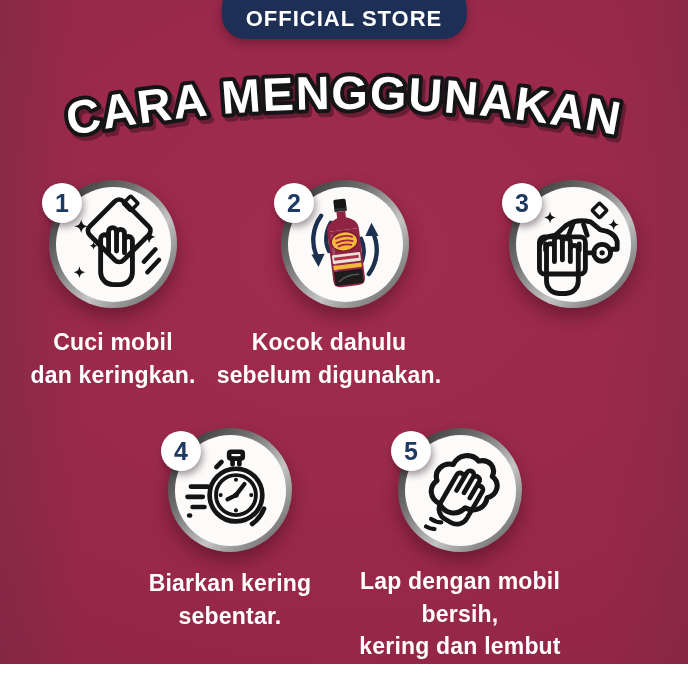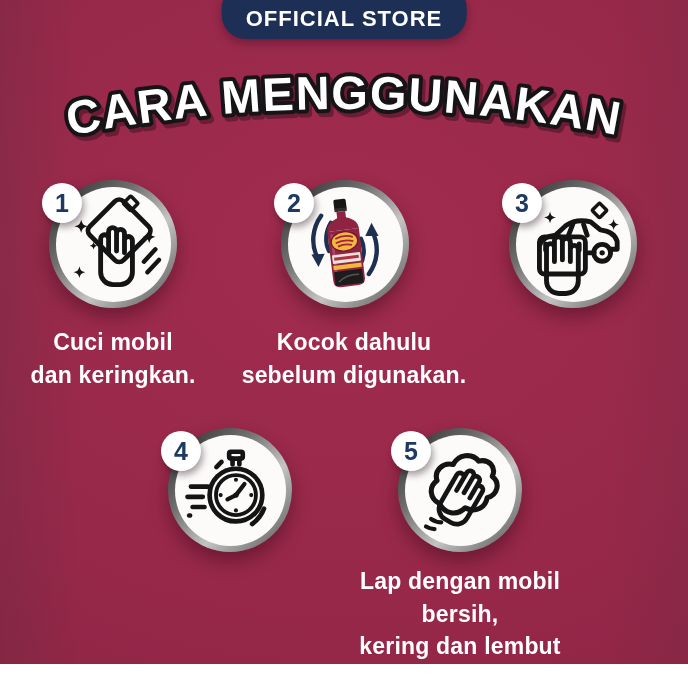--- a/index.html
+++ b/index.html
@@ -221,19 +221,21 @@
         </svg>
       </div>
     </div>
     <div class="num-badge">
       <span>5</span>
     </div>
   </div>
 
   <div class="caption" style="left:113px;top:326px;">Cuci mobil
 dan keringkan.</div>
-  <div class="caption" style="left:354px;top:326px;">Kocok dahulu
+  <div class="caption" style="left:329px;top:326px;">Kocok dahulu
 sebelum digunakan.</div>
+  <div class="caption" style="left:230px;top:567px;">Biarkan kering
+sebentar.</div>
   <div class="caption" style="left:460px;top:565px;">Lap dengan mobil bersih,
 kering dan lembut
 sampai mengkilap.</div>
 
 </div>
 
 </body></html>

